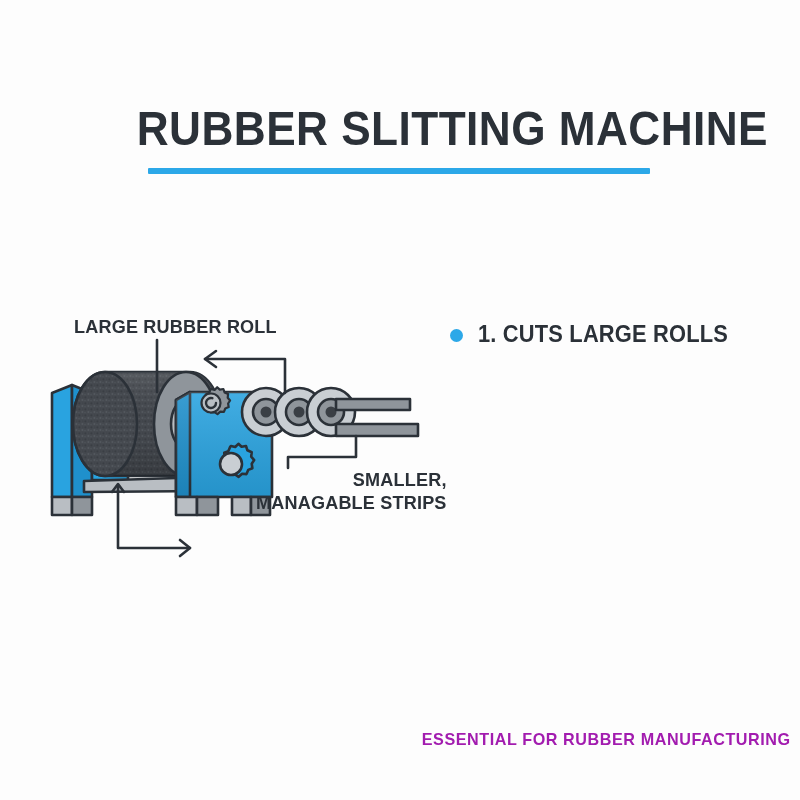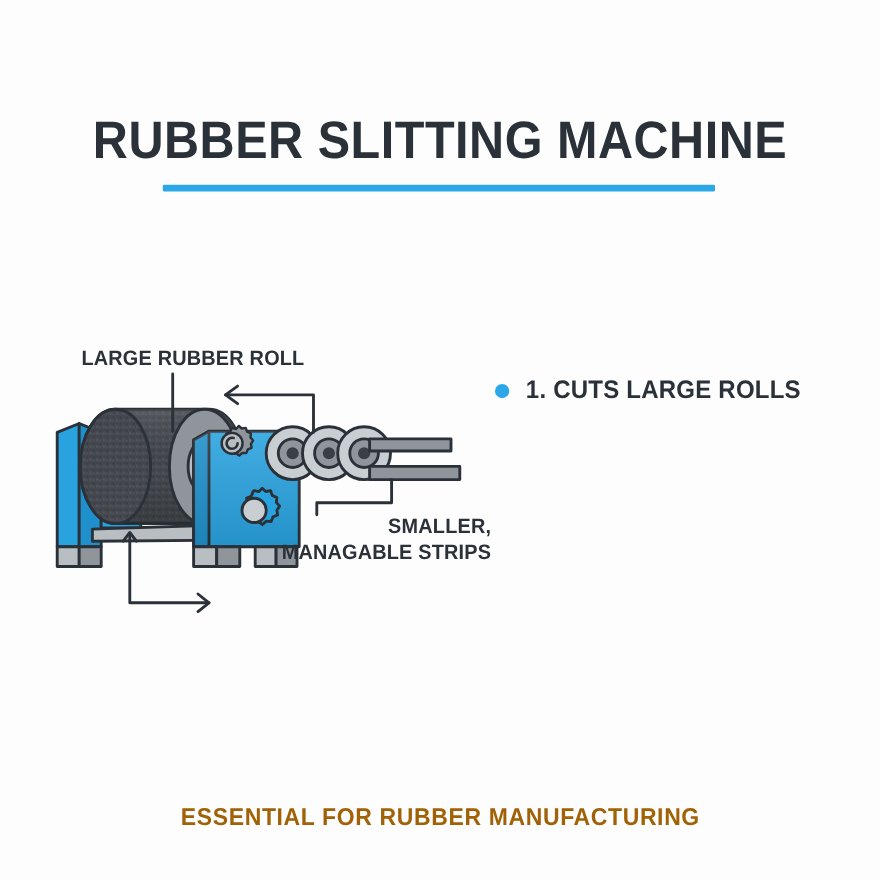--- a/index.html
+++ b/index.html
@@ -21,21 +21,21 @@
     width: 800px;
     height: 800px;
   }
 
   
   .title-block {
     position: absolute;
     left: 0;
     top: 104px;
     width: 800px;
-    text-align: center;
+    text-align: right;
   }
   .title {
     font-family: "Liberation Sans Narrow", "Liberation Sans", sans-serif;
     font-size: 48px;
     font-weight: bold;
     letter-spacing: 0.5px;
     color: #2b3138;
     line-height: 1.05;
     transform: scaleX(0.92);
     transform-origin: center;
@@ -48,21 +48,21 @@
     width: 502px;
     height: 6px;
     background: #2ca8e8;
     border-radius: 1px;
   }
 
   
   .bullet-list {
     position: absolute;
     left: 450px;
-    top: 340px;
+    top: 320px;
     width: 340px;
   }
   .bullet-row {
     position: relative;
     margin-bottom: 42px;
     min-height: 28px;
   }
   .bullet-dot {
     position: absolute;
     left: 0;
@@ -116,25 +116,25 @@
     text-align: right;
     transform-origin: right center;
   }
 
   
   .footer {
     position: absolute;
     left: 0;
     top: 730px;
     width: 800px;
-    text-align: center;
-    font-family: "Liberation Sans Narrow", "Liberation Sans", sans-serif;
-    font-size: 22px;
-    font-weight: bold;
-    color: #a16207;
+    text-align: right;
+    font-family: "Liberation Sans Narrow", "Liberation Sans", sans-serif;
+    font-size: 17px;
+    font-weight: bold;
+    color: #a21caf;
     letter-spacing: 0.6px;
   }
   .footer-inner {
     display: inline-block;
     transform: scaleX(0.95);
   }
 </style>
 </head>
 <body>
 

